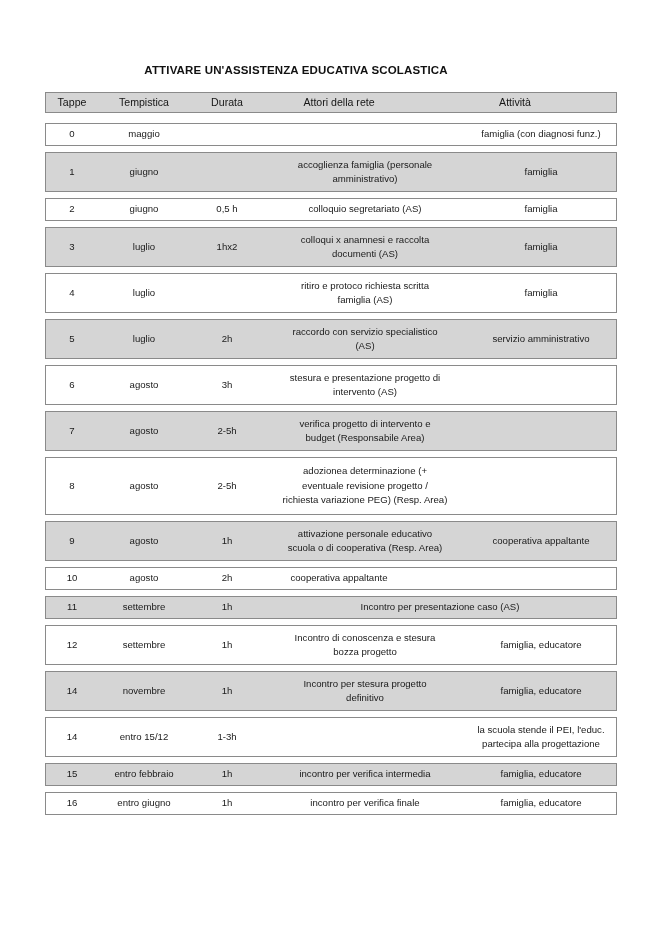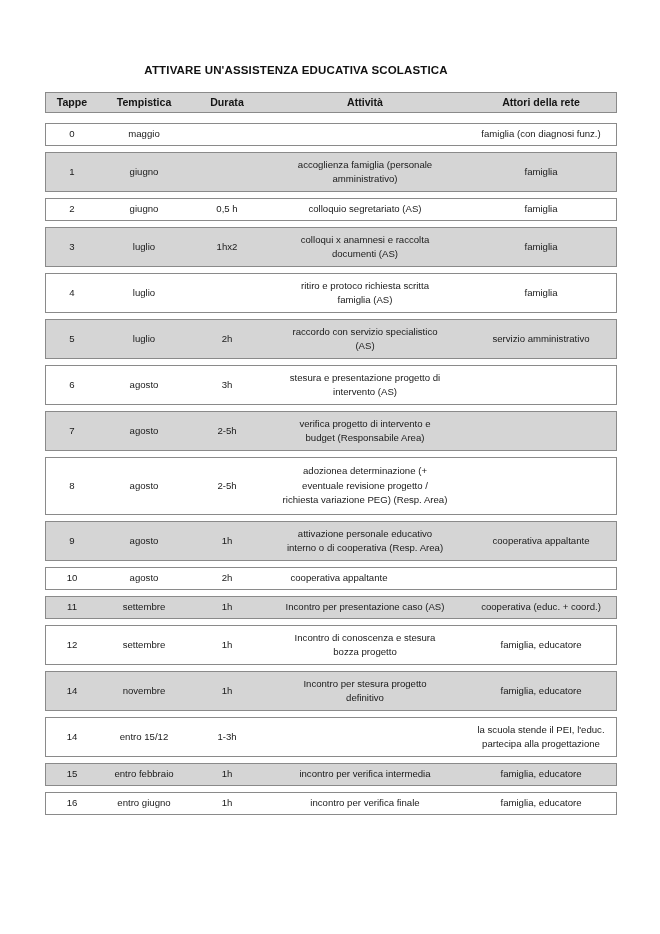--- a/index.html
+++ b/index.html
@@ -72,21 +72,21 @@
 
   .c-tappe    { width: 52px; }
   .c-tempo    { width: 92px; }
   .c-durata   { width: 74px; text-align: right; }
   .c-attivita { flex: 1 1 auto; }
   .c-attori   { width: 150px; }
 
   .header-row .cell {
     font-size: 10.6px;
     line-height: 15px;
-    font-weight: bold;
+    font-weight: normal;
     color: #151515;
     padding-top: 4px;
     padding-bottom: 4px;
   }
 
   .h1line { height: 23px; }
   .h2line { height: 40px; }
   .h3line { height: 58px; }
   .hhead  { height: 21px; }
 </style>
@@ -96,22 +96,22 @@
 <div class="page">
 
   <h1 class="doc-title">ATTIVARE UN'ASSISTENZA EDUCATIVA SCOLASTICA</h1>
 
   <div class="table-wrap">
 
     <div class="row header-row hhead">
       <div class="cell c-tappe">Tappe</div>
       <div class="cell c-tempo">Tempistica</div>
       <div class="cell c-durata">Durata</div>
+      <div class="cell c-attori">Attori della rete</div>
       <div class="cell c-attivita">Attività</div>
-      <div class="cell c-attori">Attori della rete</div>
     </div>
 
     <div id="rows-container">
         <div class="row h1line">
           <div class="cell c-tappe">0</div>
           <div class="cell c-tempo">maggio</div>
           <div class="cell c-durata"></div>
           <div class="cell c-attivita"></div>
           <div class="cell c-attori">famiglia (con diagnosi funz.)</div>
         </div>
@@ -177,35 +177,34 @@
           <div class="cell c-attivita">adozionea determinazione (+
 eventuale revisione progetto /
 richiesta variazione PEG) (Resp. Area)</div>
           <div class="cell c-attori"></div>
         </div>
         <div class="row h2line shaded">
           <div class="cell c-tappe">9</div>
           <div class="cell c-tempo">agosto</div>
           <div class="cell c-durata">1h</div>
           <div class="cell c-attivita">attivazione personale educativo
-interno o di cooperativa (Resp. Area)</div>
+scuola o di cooperativa (Resp. Area)</div>
           <div class="cell c-attori">cooperativa appaltante</div>
         </div>
         <div class="row h1line">
           <div class="cell c-tappe">10</div>
           <div class="cell c-tempo">agosto</div>
           <div class="cell c-durata">2h</div>
           <div class="cell c-attori">cooperativa appaltante</div>
         </div>
         <div class="row h1line shaded">
           <div class="cell c-tappe">11</div>
           <div class="cell c-tempo">settembre</div>
           <div class="cell c-durata">1h</div>
           <div class="cell c-attivita">Incontro per presentazione caso (AS)</div>
-          <div class="cell c-attori">cooperativa (educ. + coord.)</div>
         </div>
         <div class="row h2line">
           <div class="cell c-tappe">12</div>
           <div class="cell c-tempo">settembre</div>
           <div class="cell c-durata">1h</div>
           <div class="cell c-attivita">Incontro di conoscenza e stesura
 bozza progetto</div>
           <div class="cell c-attori">famiglia, educatore</div>
         </div>
         <div class="row h2line shaded">

